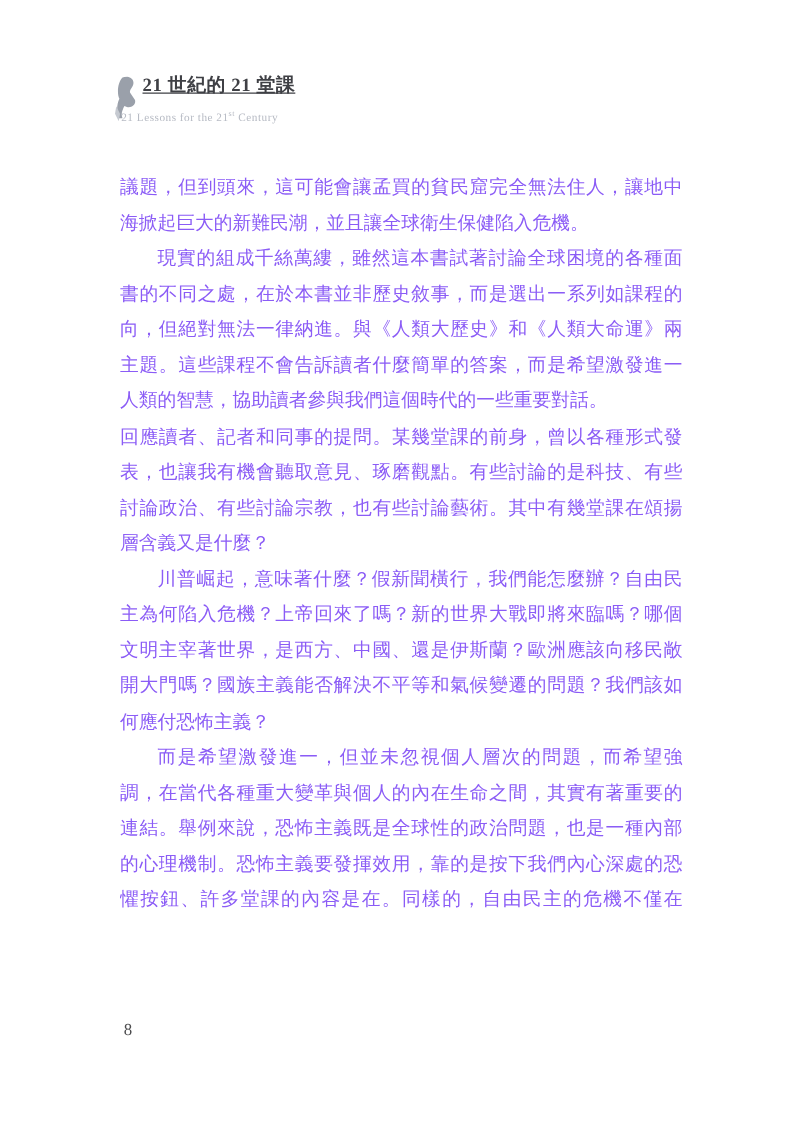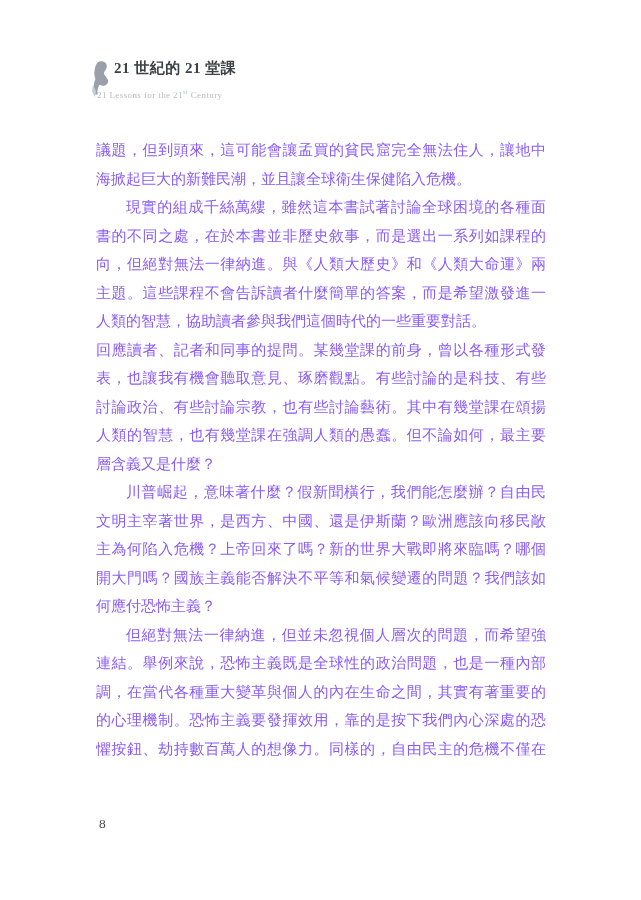--- a/index.html
+++ b/index.html
@@ -10,21 +10,21 @@
     overflow:hidden;
     font-family:"Liberation Serif","DejaVu Serif",serif;
   }
 
   
   .header { position:absolute; left:91px; top:58px; width:260px; height:50px; }
   .logo-mark { position:absolute; left:0; top:3px; width:20px; height:38px; }
   .book-title {
     position:absolute; left:23px; top:1px;
     font-size:15px; font-weight:bold; color:#3f4045;
-    letter-spacing:0.5px; white-space:nowrap;
+    letter-spacing:0.5px; white-space:nowrap;text-decoration:underline;
   }
   .book-subtitle {
     position:absolute; left:6px; top:30px;
     font-size:9px; color:#b7bbc4; letter-spacing:0.4px; white-space:nowrap;
   }
   .book-subtitle sup { font-size:6.5px; vertical-align:super; }
 
   
   .textblock {
     position:absolute; left:96px; top:136px; width:450px;
@@ -65,27 +65,26 @@
   <div class="line">議題，但到頭來，這可能會讓孟買的貧民窟完全無法住人，讓地中</div>
   <div class="line pend">海掀起巨大的新難民潮，並且讓全球衛生保健陷入危機。</div>
   <div class="line indent">現實的組成千絲萬縷，雖然這本書試著討論全球困境的各種面</div>
   <div class="line">書的不同之處，在於本書並非歷史敘事，而是選出一系列如課程的</div>
   <div class="line">向，但絕對無法一律納進。與《人類大歷史》和《人類大命運》兩</div>
   <div class="line">主題。這些課程不會告訴讀者什麼簡單的答案，而是希望激發進一</div>
   <div class="line pend">人類的智慧，協助讀者參與我們這個時代的一些重要對話。</div>
   <div class="line">回應讀者、記者和同事的提問。某幾堂課的前身，曾以各種形式發</div>
   <div class="line">表，也讓我有機會聽取意見、琢磨觀點。有些討論的是科技、有些</div>
   <div class="line">討論政治、有些討論宗教，也有些討論藝術。其中有幾堂課在頌揚</div>
-  <div class="line">人類的智慧，也有幾堂課在強調人類的愚蠢。但不論如何，最主要</div>
   <div class="line pend">層含義又是什麼？</div>
   <div class="line indent">川普崛起，意味著什麼？假新聞橫行，我們能怎麼辦？自由民</div>
+  <div class="line">主為何陷入危機？上帝回來了嗎？新的世界大戰即將來臨嗎？哪個</div>
   <div class="line">文明主宰著世界，是西方、中國、還是伊斯蘭？歐洲應該向移民敞</div>
-  <div class="line">主為何陷入危機？上帝回來了嗎？新的世界大戰即將來臨嗎？哪個</div>
   <div class="line">開大門嗎？國族主義能否解決不平等和氣候變遷的問題？我們該如</div>
   <div class="line pend">何應付恐怖主義？</div>
-  <div class="line indent">但絕對無法一律納進，但並未忽視個人層次的問題，而希望強</div>
+  <div class="line indent">而是希望激發進一，但並未忽視個人層次的問題，而希望強</div>
+  <div class="line">調，在當代各種重大變革與個人的內在生命之間，其實有著重要的</div>
   <div class="line">連結。舉例來說，恐怖主義既是全球性的政治問題，也是一種內部</div>
-  <div class="line">調，在當代各種重大變革與個人的內在生命之間，其實有著重要的</div>
   <div class="line">的心理機制。恐怖主義要發揮效用，靠的是按下我們內心深處的恐</div>
-  <div class="line">懼按鈕、劫持數百萬人的想像力。同樣的，自由民主的危機不僅在</div>
+  <div class="line">懼按鈕、許多堂課的內容是在。同樣的，自由民主的危機不僅在</div>
 </div>
 
 <div class="pagenum">8</div>
 
 </body></html>

